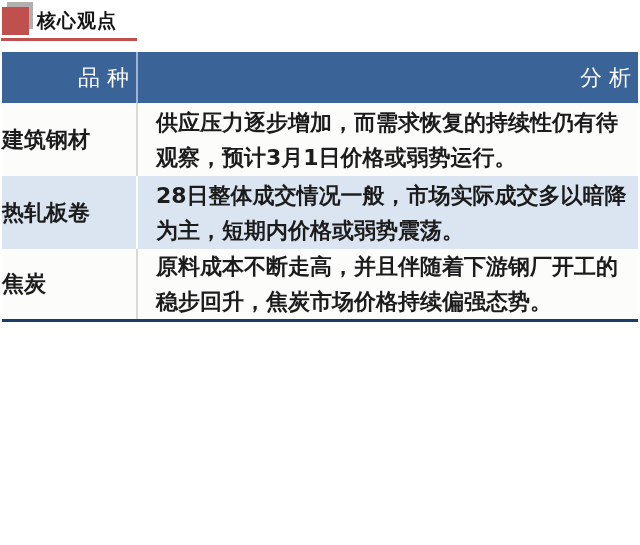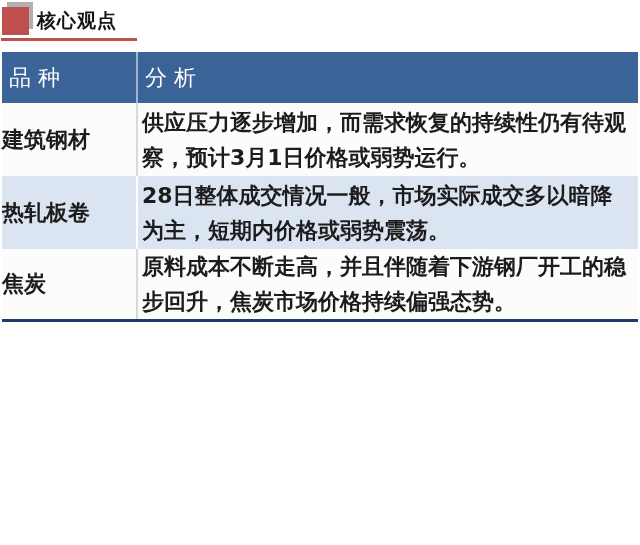--- a/index.html
+++ b/index.html
@@ -72,21 +72,21 @@
     border-bottom: 3px solid var(--navy, #1d3c6b);
   }
   col.c-variety { width: 135px; }
 
   thead th {
     height: 51px;
     background: var(--header-bg, #3a6397);
     color: #ffffff;
     font-size: 22px;
     font-weight: normal;
-    text-align: left;
+    text-align: right;
     vertical-align: middle;
     letter-spacing: 7px;
     text-indent: 7px;
     padding: 0;
   }
   thead th:first-child {
     border-right: 2px solid #9fb4cd;
   }
 
   tbody th, tbody td {
@@ -96,21 +96,21 @@
     font-weight: bold;
   }
   tbody th {
     font-size: 22px;
     text-align: left;
   }
   tbody td {
     font-size: 22px;
     line-height: 35px;
     text-align: left;
-    padding: 0 10px 0 4px;
+    padding: 0 10px 0 18px;
     letter-spacing: 0;
   }
   tbody tr:nth-child(odd)  { background: #fcfcfa; }
   tbody tr:nth-child(even) { background: var(--alt-row-bg, #dbe5f1); }
   tbody tr:nth-child(odd) th  { border-right: 2px solid #d9d9d9; }
   tbody tr:nth-child(even) th { border-right: 2px solid #ffffff; }
 
   tbody tr.r1 { height: 73px; }
   tbody tr.r2 { height: 73px; }
   tbody tr.r3 { height: 73px; }

